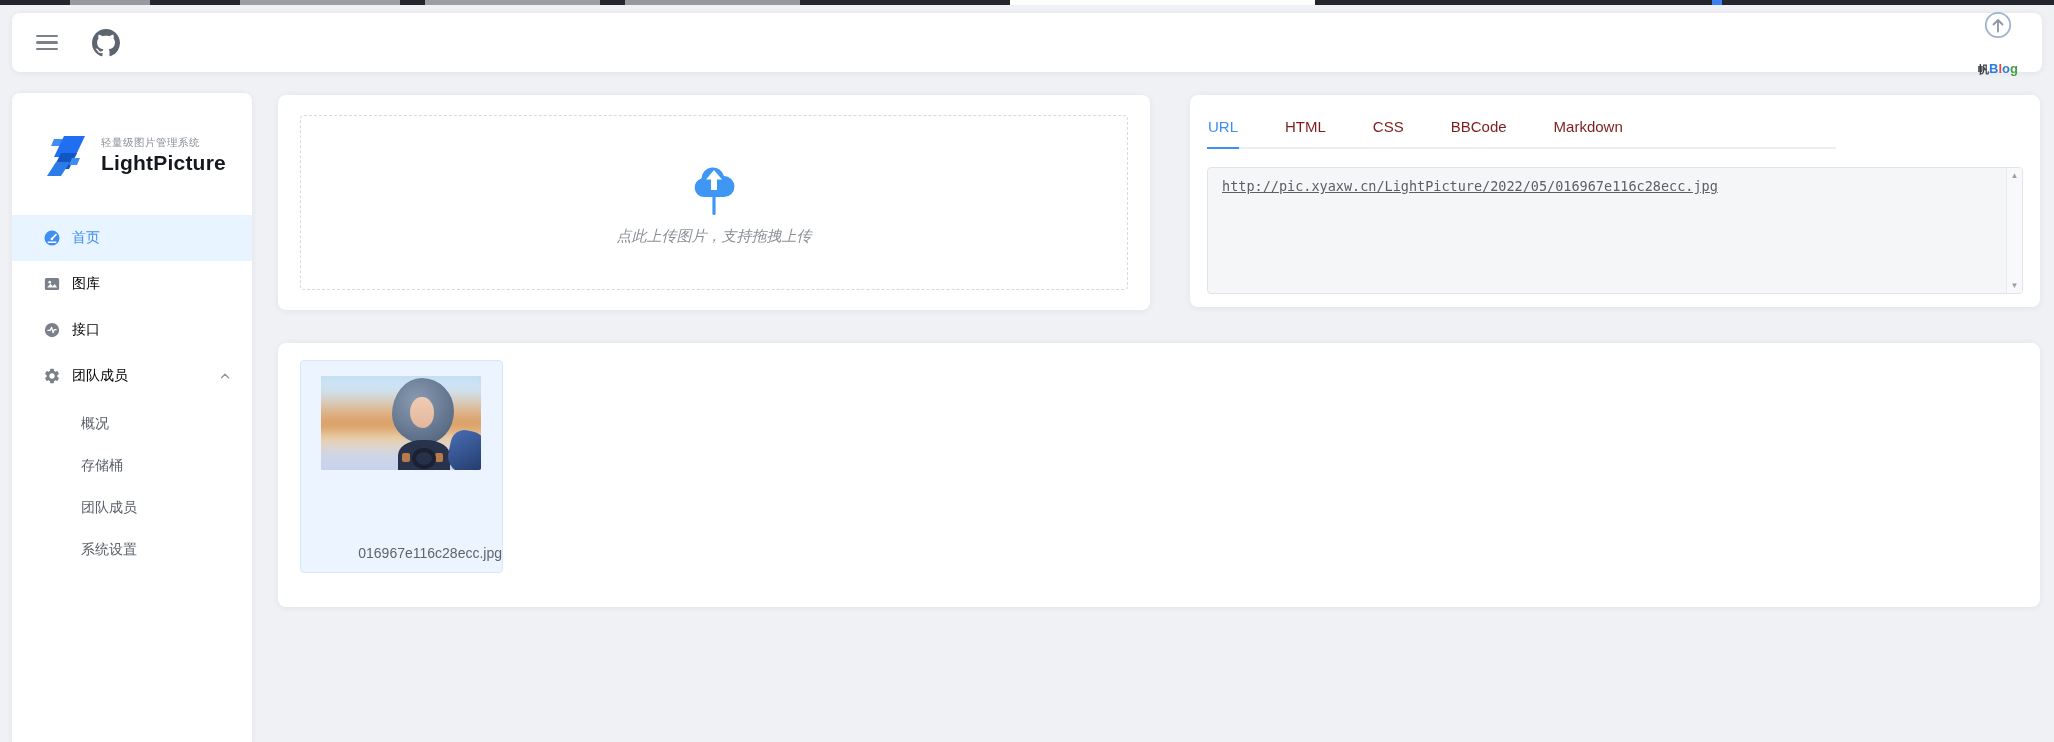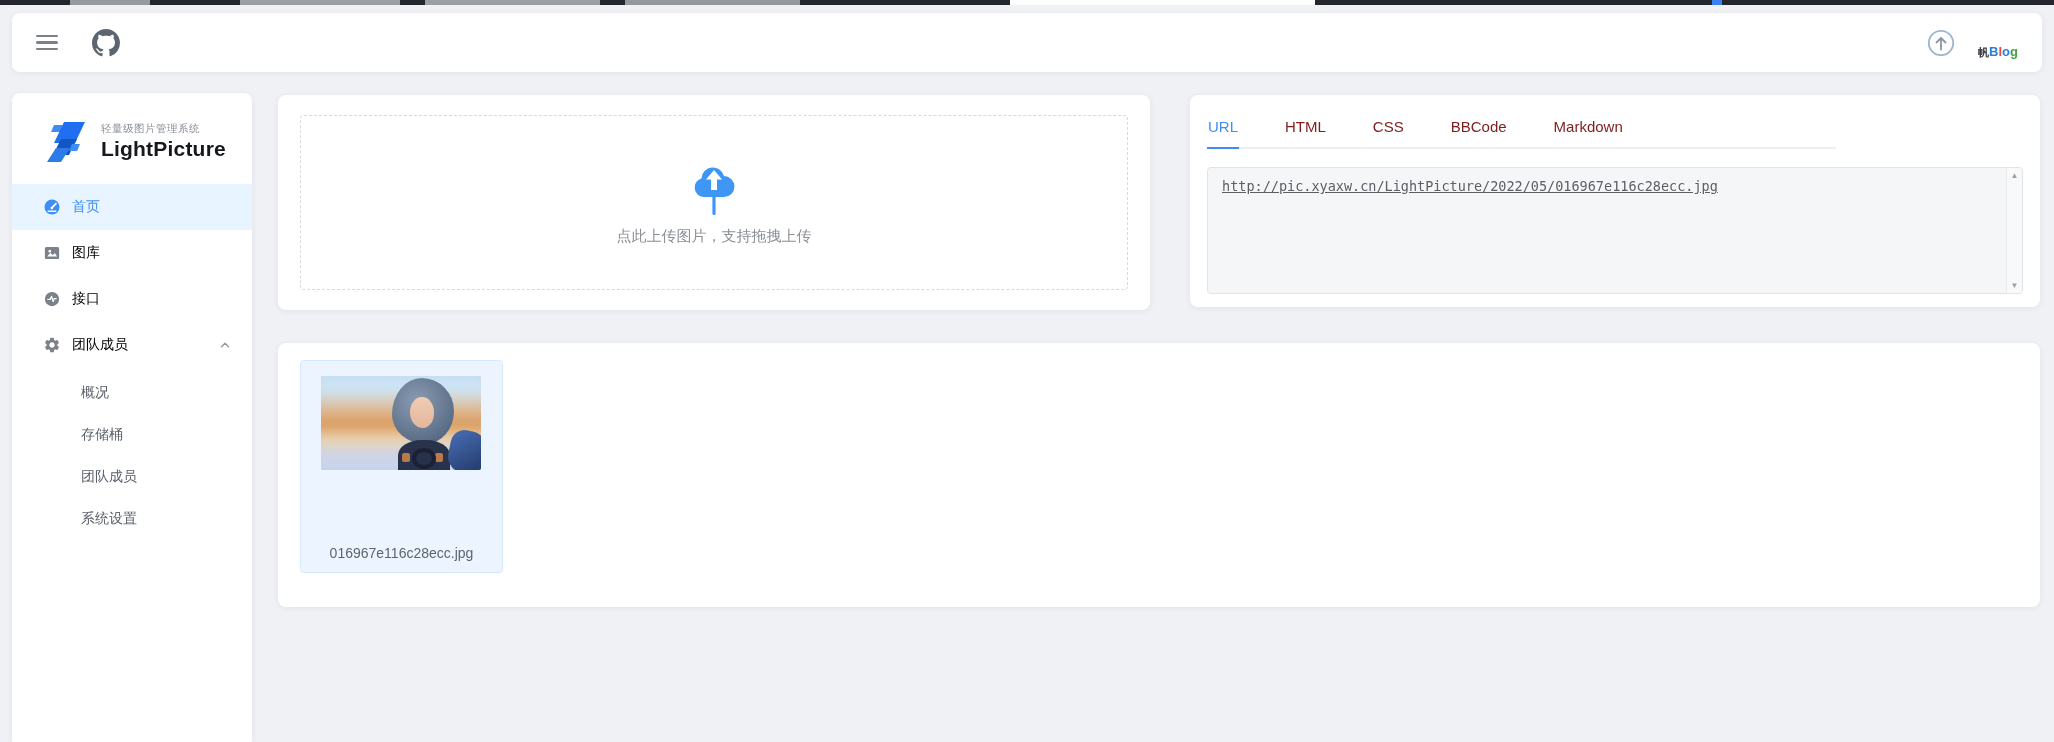--- a/index.html
+++ b/index.html
@@ -14,46 +14,46 @@
     box-shadow:0 1px 6px rgba(18,38,63,.07);
   }
   
   .strip { position:absolute; top:0; left:0; width:100%; height:5px; background:#23272d; }
   .strip i { position:absolute; top:0; height:5px; display:block; }
   
   .topbar { left:12px; top:13px; width:2030px; height:59px; display:flex; align-items:center; padding:0 24px; }
   .hamburger { width:22px; height:16px; display:flex; flex-direction:column; justify-content:space-between; cursor:pointer; }
   .hamburger i { display:block; height:2.4px; background:#7c8187; border-radius:2px; }
   .gh { margin-left:34px; width:28px; height:28px; cursor:pointer; }
-  .tb-right { margin-left:auto; display:flex; align-items:flex-end; gap:22px; }
+  .tb-right { margin-left:auto; display:flex; align-items:center; gap:22px;flex-direction:column; }
   .circle-up { width:30px; height:30px; cursor:pointer; }
   .avatar-logo { font-size:13px; font-weight:bold; letter-spacing:0; cursor:pointer; line-height:1; white-space:nowrap; }
   .avatar-logo span:nth-child(1){color:#3b3f45;font-size:11px;}
   .avatar-logo span:nth-child(2){color:#2a7de1;}
   .avatar-logo span:nth-child(3){color:#e5493c;}
   .avatar-logo span:nth-child(4){color:#2a7de1;}
   .avatar-logo span:nth-child(5){color:#43a047;}
   
   .sidebar { left:12px; top:93px; width:240px; height:649px; border-radius:8px 8px 0 0; }
-  .logo-row { display:flex; align-items:center; gap:9px; padding:24px 12px 16px 32px; }
+  .logo-row { display:flex; align-items:center; gap:9px; padding:38px 12px 16px 32px; }
   .logo-text .sub { font-size:10.5px; color:#8a9099; letter-spacing:.5px; }
   .logo-text .ttl { font-size:21px; font-weight:800; color:#15181d; letter-spacing:.2px; margin-top:1px; }
-  .menu { margin-top:3px; }
+  .menu { margin-top:20px; }
   .m-item { height:46px; display:flex; align-items:center; padding:0 20px 0 31px; font-size:14px; color:#000000; cursor:pointer; }
   .m-item .mi { width:18px; height:18px; margin-right:11px; flex:0 0 auto; }
   .m-item.active { background:#e8f4ff; color:#3e8ef5; }
   .m-item .chev { margin-left:auto; width:14px; height:14px; }
   .submenu { padding-top:4px; }
   .s-item { height:42px; display:flex; align-items:center; padding-left:69px; font-size:14px; color:#5a6069; cursor:pointer; }
   
   .upload-card { left:278px; top:95px; width:872px; height:215px; }
   .dropzone { position:absolute; left:22px; top:20px; right:22px; bottom:20px;
     border:1px dashed #d7d9dc; border-radius:4px; cursor:pointer;
     display:flex; flex-direction:column; align-items:center; justify-content:center; gap:10px; }
-  .hint { font-size:15px; color:#8a8f96; }
+  .hint { font-size:15px; color:#8a8f96;font-style:italic; }
   
   .link-card { left:1190px; top:95px; width:850px; height:212px; }
   .tabs { position:absolute; left:17px; top:17px; width:74%; display:flex; border-bottom:2px solid #eceef1; }
   .tab { font-size:15px; color:#7f1d1d; padding:6px 1px 12px; margin-right:45px; cursor:pointer; }
   .tab.active { color:#3e8ef5; border-bottom:2px solid #3e8ef5; margin-bottom:-2px; }
   .urlbox { position:absolute; left:17px; right:17px; top:72px; bottom:13px; }
   .urlbox textarea {
     width:100%; height:100%; background:#f5f6f8; border:1px solid #e1e3e8; border-radius:4px;
     padding:10px 28px 10px 14px; font:13.5px "DejaVu Sans Mono","Liberation Mono",monospace;
     color:#5c6066; resize:none; outline:none; overflow:hidden;text-decoration:underline;
@@ -77,21 +77,21 @@
     background:linear-gradient(180deg,#f0cdb4,#e2b69c); border-radius:50% 50% 48% 52%; }
   .t-body { position:absolute; right:31px; bottom:-4px; width:52px; height:34px;
     background:#28324b; border-radius:45% 45% 0 0; }
   .t-ring { position:absolute; right:45px; bottom:1px; width:24px; height:21px;
     border:4px solid #1b2133; border-radius:50%; background:rgba(40,50,75,.35); }
   .t-strap-l { position:absolute; right:71px; bottom:8px; width:8px; height:9px; background:#b77a4b; border-radius:2px; }
   .t-strap-r { position:absolute; right:38px; bottom:8px; width:8px; height:9px; background:#b77a4b; border-radius:2px; }
   .t-shoulder { position:absolute; right:-5px; bottom:-3px; width:37px; height:42px;
     background:linear-gradient(140deg,#4a6fb5,#1f3767); border-radius:35% 45% 30% 40%;
     transform:rotate(12deg); }
-  .fname { position:absolute; left:0; right:0; bottom:11px; text-align:center; font-size:14px; color:#5f646b; }
+  .fname { position:absolute; left:0; right:0; bottom:11px; text-align:right; font-size:14px; color:#5f646b; }
 </style>
 </head>
 <body>
 
 <div class="canvas">
 
   <div class="strip">
     <i style="left:70px;width:80px;background:#969a9f"></i>
     <i style="left:240px;width:160px;background:#9b9fa4"></i>
     <i style="left:425px;width:175px;background:#9b9fa4"></i>

